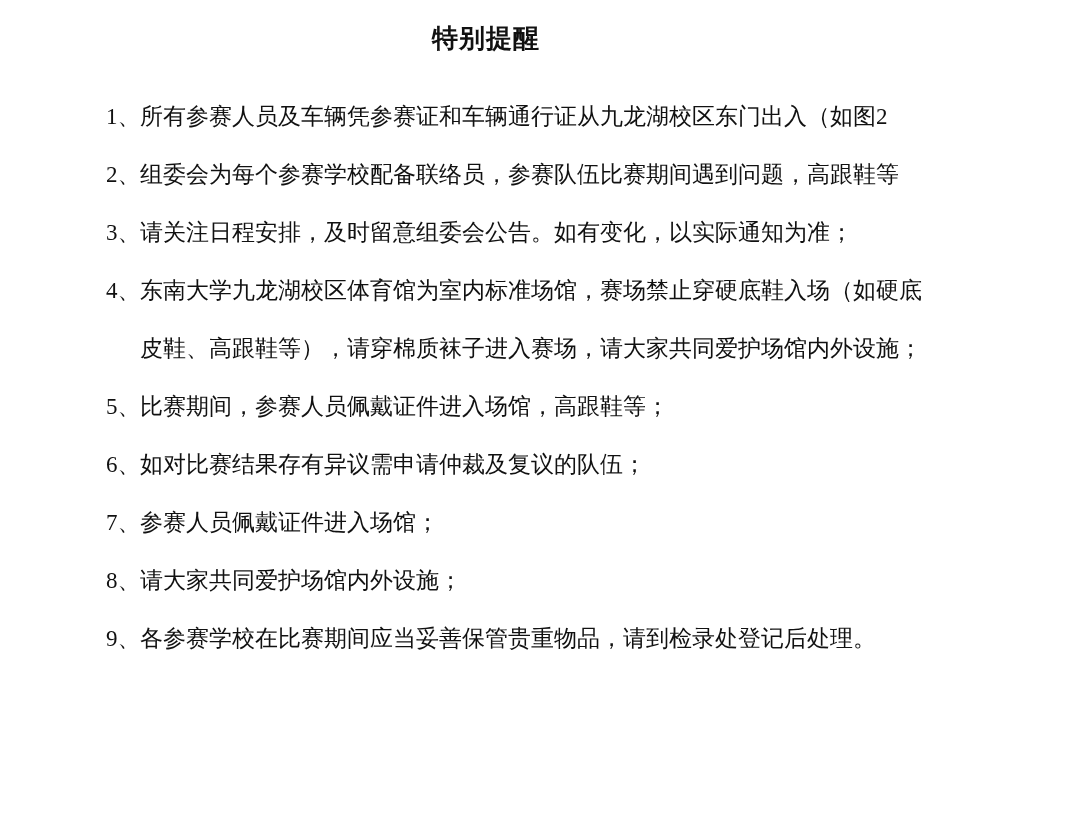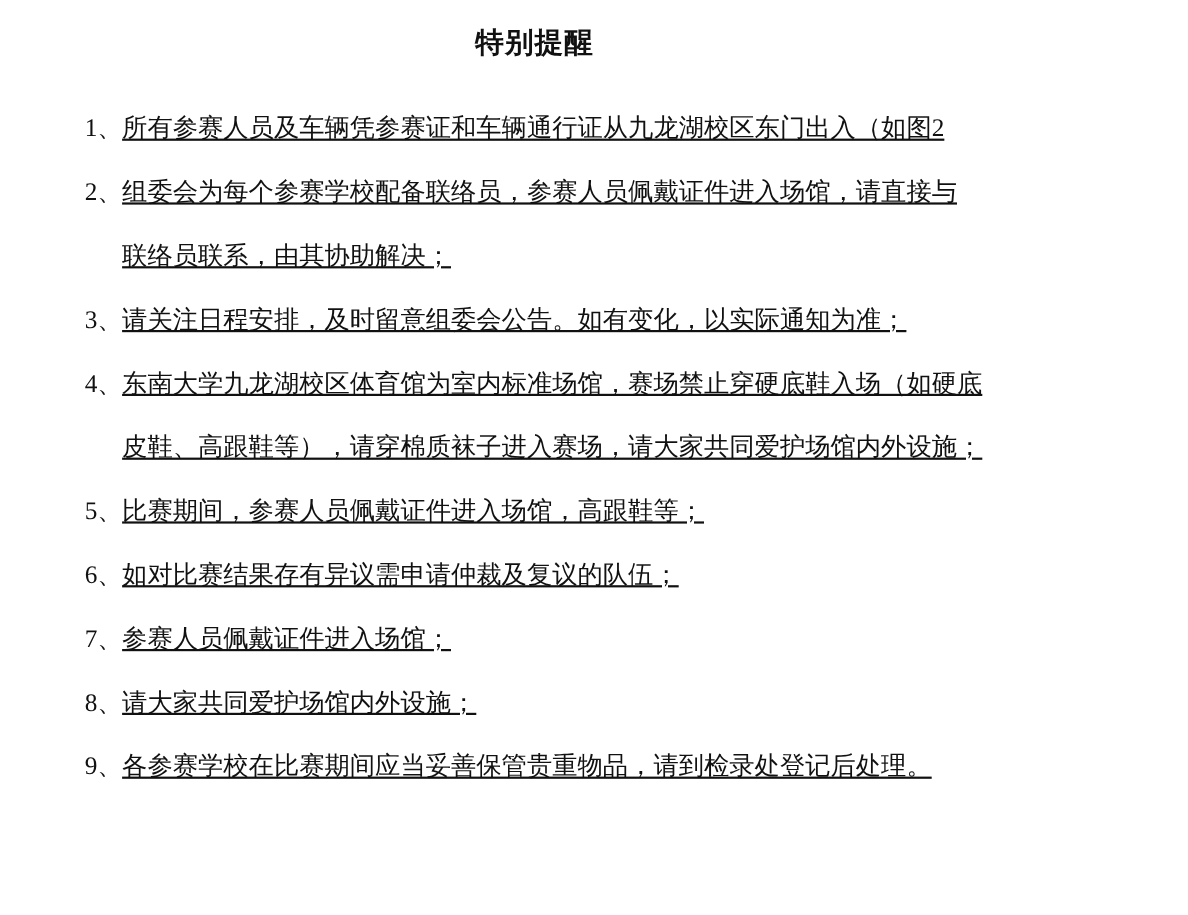--- a/index.html
+++ b/index.html
@@ -22,23 +22,22 @@
     margin: 0;
     text-align: center;
     font-size: 26px;
     line-height: 34px;
     font-weight: bold;
     letter-spacing: 1px;
     color: #111111;
   }
   .list {
     margin-top: 32px;
-    margin-left: 77px;
+    margin-left: 106px;
     margin-right: 60px;
-    text-decoration: underline;
   }
   .item {
     margin: 0;
   }
   .line {
     font-size: 23px;
     line-height: 58px;
     white-space: nowrap;
     color: #111111;
     padding-left: 34px;
@@ -56,22 +55,21 @@
 </head>
 <body>
 
 <div class="page">
   <h1 class="title">特别提醒</h1>
   <div class="list" id="reminder-list">
       <div class="item">
         <div class="line"><span class="num">1、</span><span>所有参赛人员及车辆凭参赛证和车辆通行证从九龙湖校区东门出入（如图2</span></div>
       </div>
       <div class="item">
-        <div class="line"><span class="num">2、</span><span>组委会为每个参赛学校配备联络员，参赛人员佩戴证件进入场馆，请直接与</span></div>
-        <div class="line cont">联络员联系，由其协助解决；</div>
+        <div class="line"><span class="num">2、</span><span>组委会为每个参赛学校配备联络员，参赛队伍比赛期间遇到问题，高跟鞋等</span></div>
       </div>
       <div class="item">
         <div class="line"><span class="num">3、</span><span>请关注日程安排，及时留意组委会公告。如有变化，以实际通知为准；</span></div>
       </div>
       <div class="item">
         <div class="line"><span class="num">4、</span><span>东南大学九龙湖校区体育馆为室内标准场馆，赛场禁止穿硬底鞋入场（如硬底</span></div>
         <div class="line cont">皮鞋、高跟鞋等），请穿棉质袜子进入赛场，请大家共同爱护场馆内外设施；</div>
       </div>
       <div class="item">
         <div class="line"><span class="num">5、</span><span>比赛期间，参赛人员佩戴证件进入场馆，高跟鞋等；</span></div>

